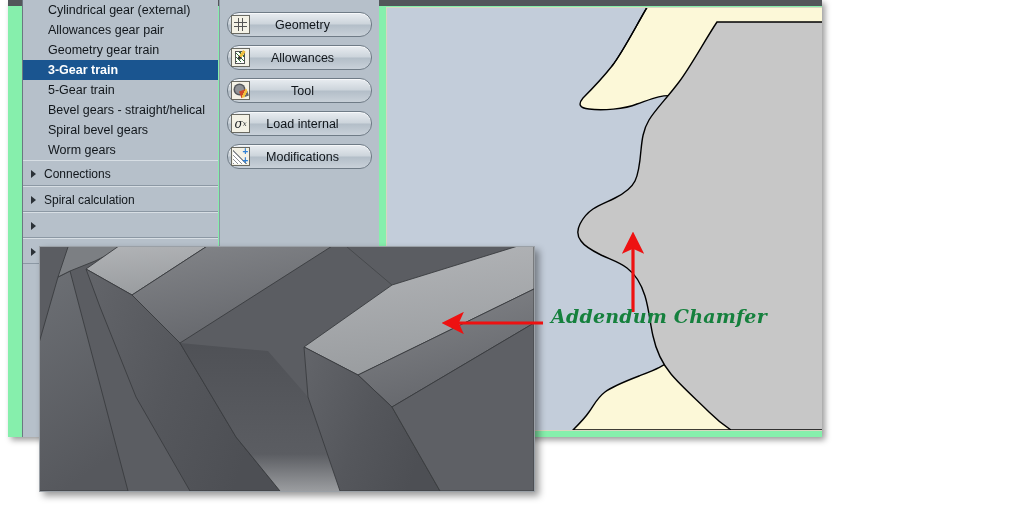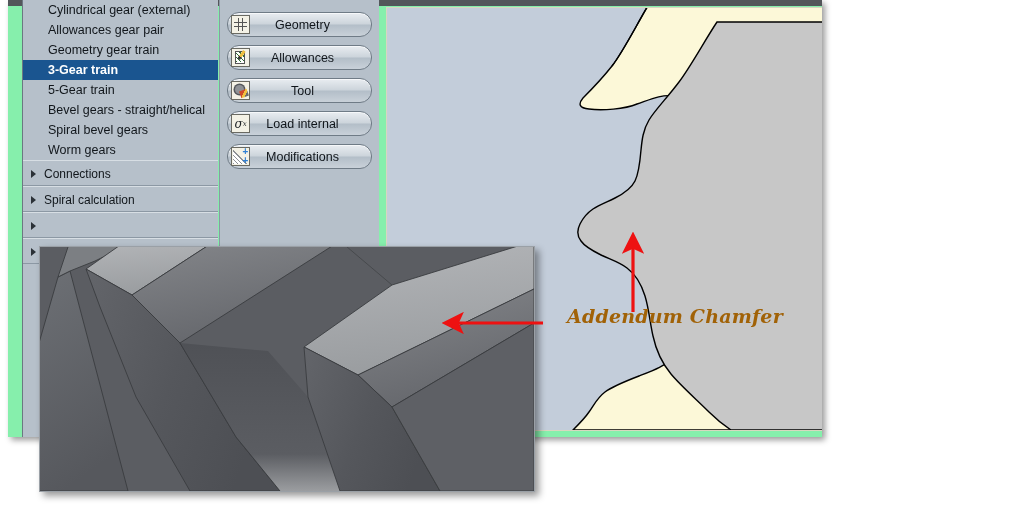--- a/index.html
+++ b/index.html
@@ -202,24 +202,23 @@
   #viewport svg { display: block; }
 
   .annotation-text {
     position: absolute;
     left: 551px;
     top: 305px;
     font-family: "DejaVu Serif", serif;
     font-style: italic;
     font-size: 19px;
     font-weight: bold;
-    color: #a16207;
+    color: #15803d;
     white-space: nowrap;
     letter-spacing: 0.2px;
-    margin-left: 16px;
   }
 
   
   #render-overlay {
     position: absolute;
     left: 39px;
     top: 246px;
     width: 496px;
     height: 246px;
     background: #5b5d62;

